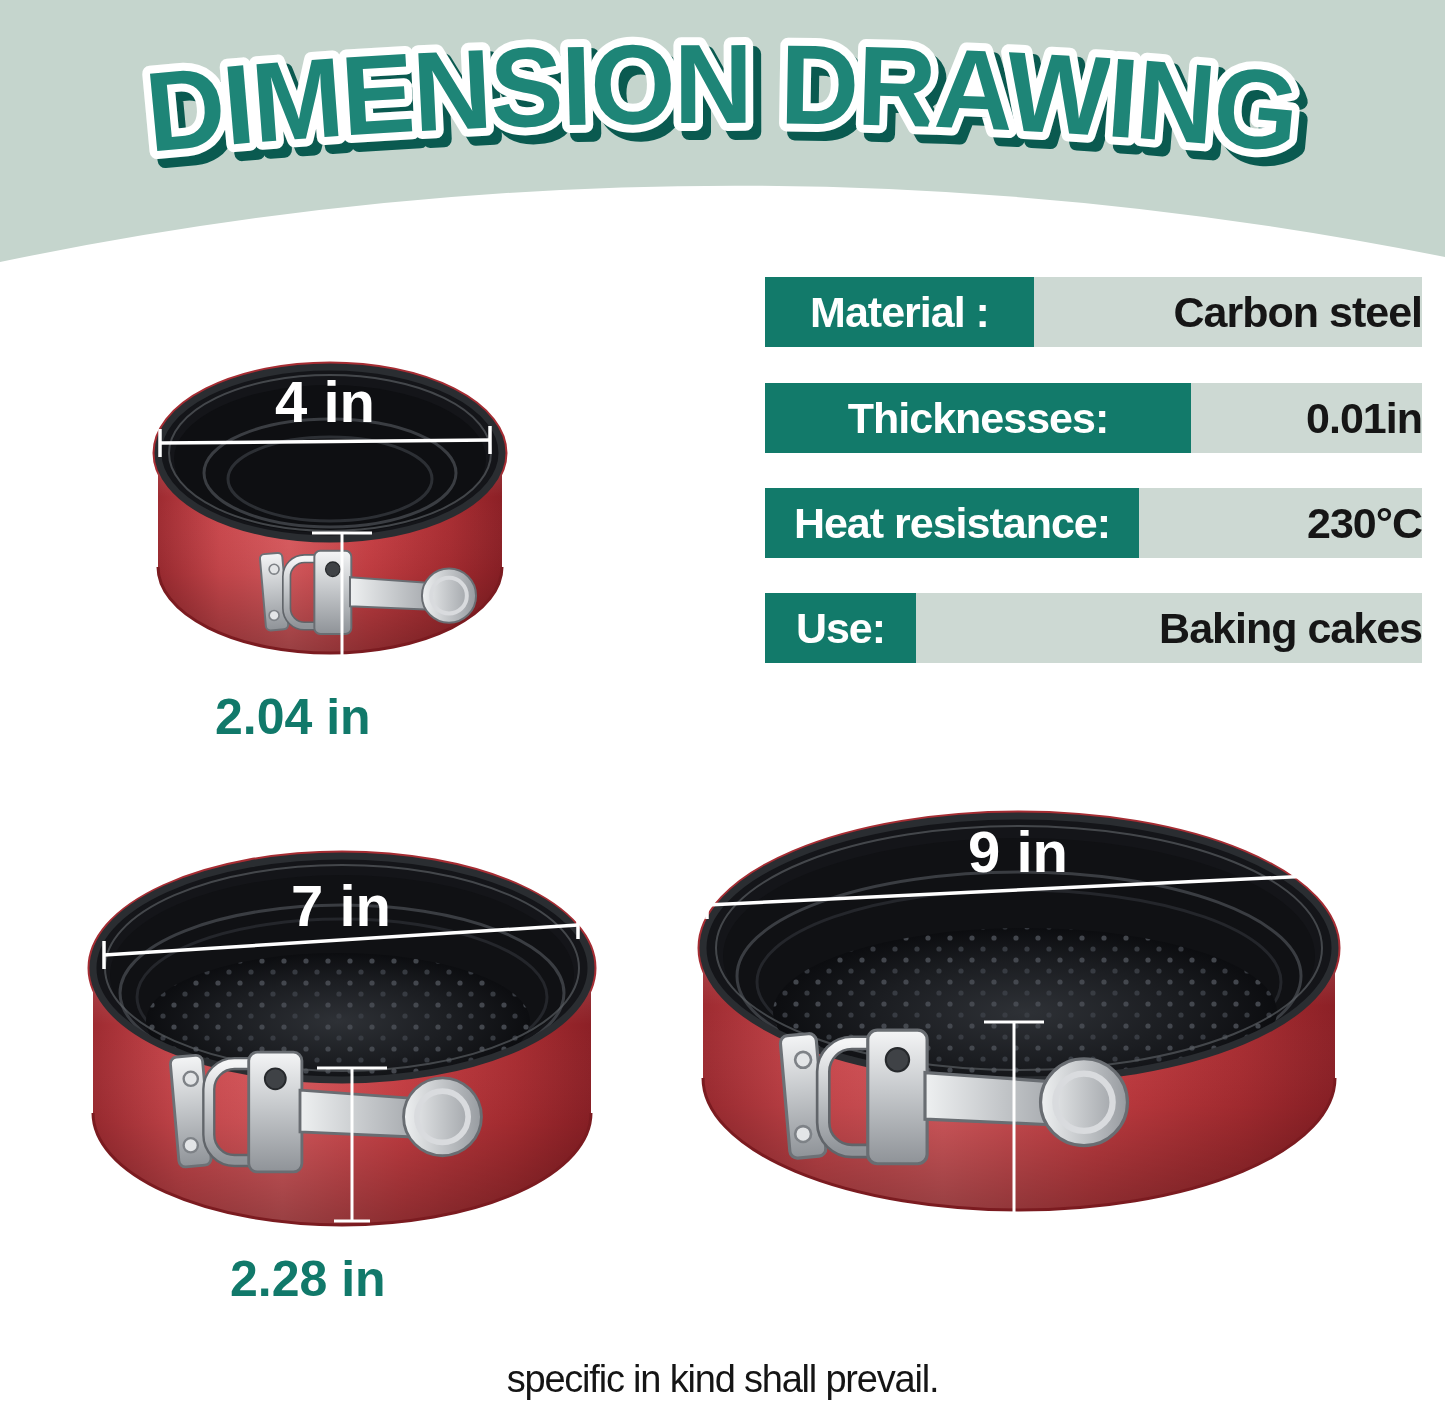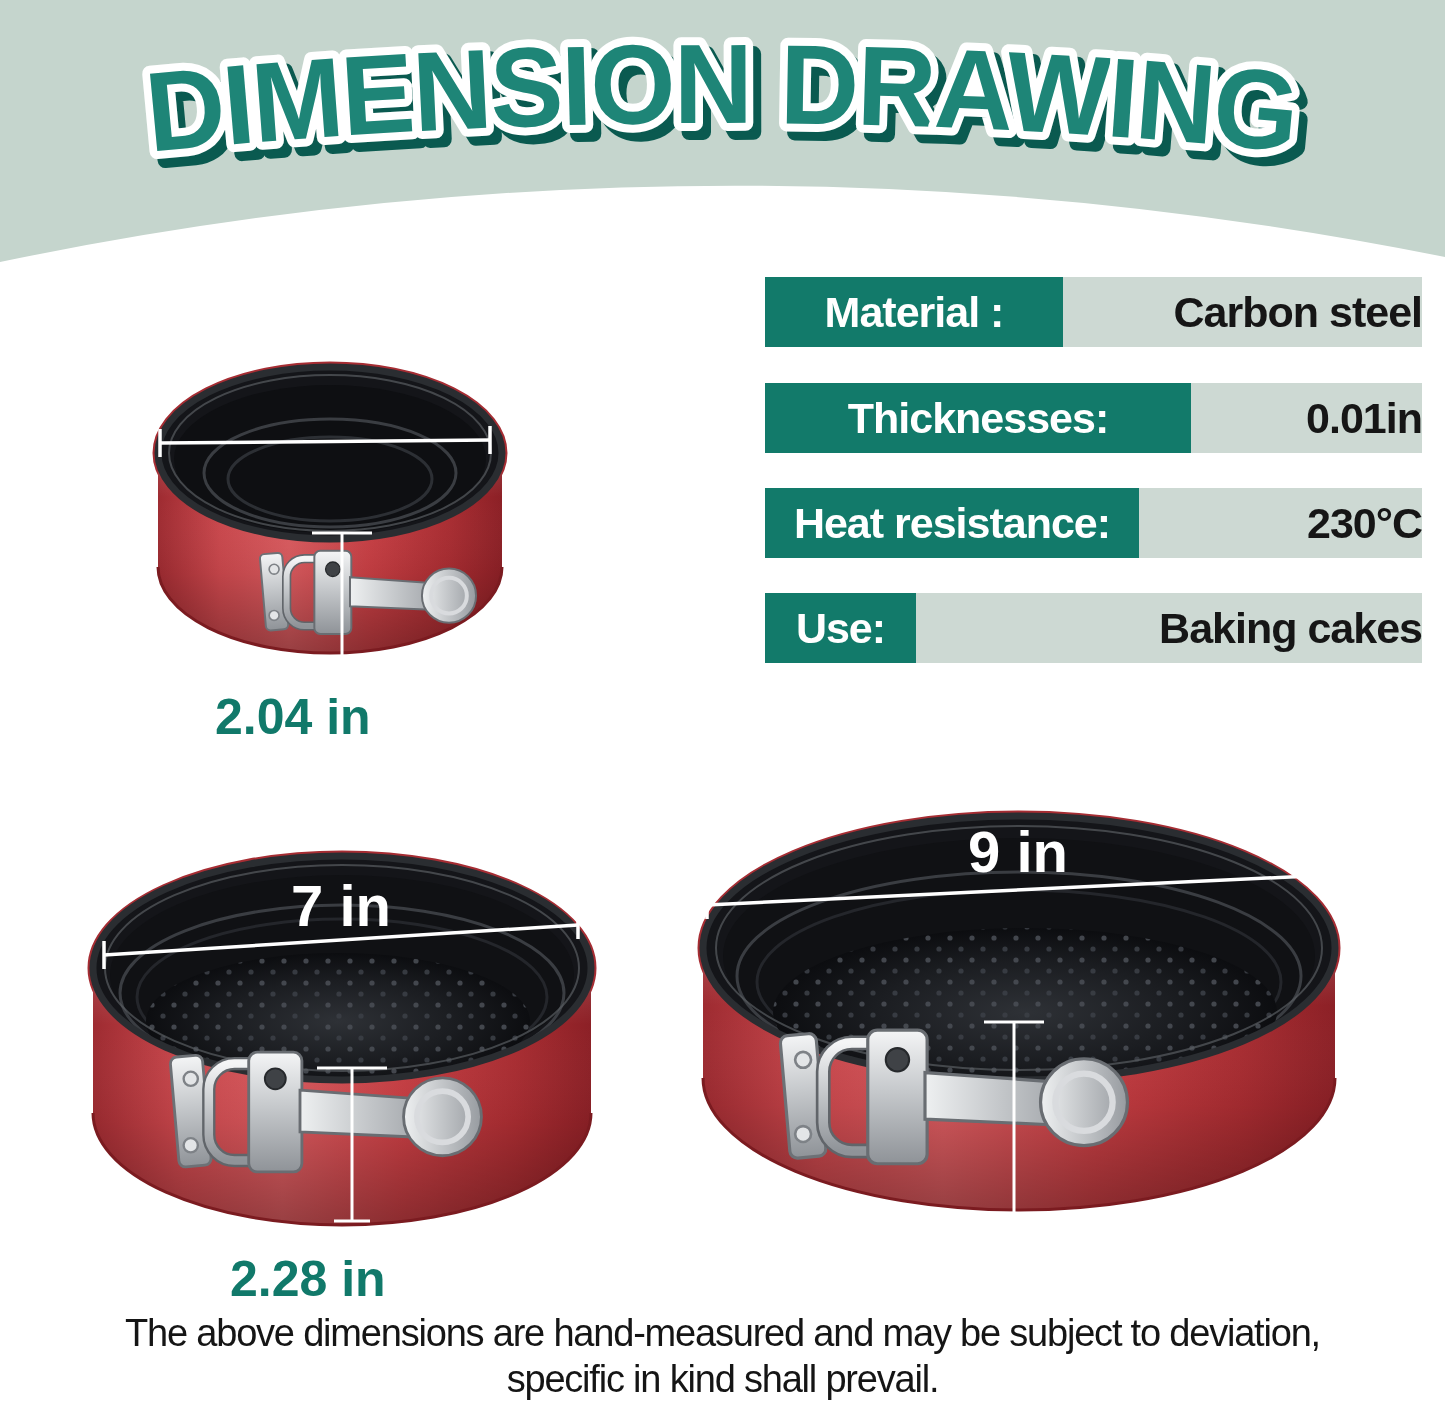--- a/index.html
+++ b/index.html
@@ -11,21 +11,21 @@
   .title-shadow textPath, .title-shadow{fill:var(--title-shadow,#0a5a50);stroke:var(--title-shadow,#0a5a50);
       stroke-width:16;paint-order:stroke;stroke-linejoin:round;}
   .title-main textPath, .title-main{fill:var(--title-fill,#1e8577);stroke:#ffffff;stroke-width:16;
       paint-order:stroke;stroke-linejoin:round;}
   .title-text{font-family:"Liberation Sans", sans-serif;font-weight:700;font-size:113px;letter-spacing:-2px;}
   
   .spec-row{position:absolute;left:765px;width:657px;height:70px;display:flex;}
   .spec-row.r0{top:277px}.spec-row.r1{top:383px}.spec-row.r2{top:488px}.spec-row.r3{top:593px}
   .spec-label{background:var(--teal,#127a6a);color:#ffffff;display:flex;align-items:center;justify-content:center;
       font-weight:700;font-size:43px;letter-spacing:-1px;flex:0 0 auto;}
-  .r0 .spec-label{width:298px}.r1 .spec-label{width:426px}.r2 .spec-label{width:374px}.r3 .spec-label{width:151px}
+  .r0 .spec-label{width:269px}.r1 .spec-label{width:426px}.r2 .spec-label{width:374px}.r3 .spec-label{width:151px}
   .spec-value{flex:1;background:var(--value-bg,#cdd9d3);color:#161616;display:flex;align-items:center;
       justify-content:flex-end;font-weight:700;font-size:43px;letter-spacing:-1px;}
   
   .pan{position:absolute;}
   .pan-small{left:145px;top:355px;width:370px;height:320px;}
   .pan-medium{left:80px;top:845px;width:520px;height:390px;}
   .pan-large{left:680px;top:800px;width:700px;height:445px;}
   .dia-label{position:absolute;width:200px;text-align:center;color:#ffffff;font-weight:700;font-size:58px;}
   .dia-4{left:225px;top:368px;}
   .dia-7{left:241px;top:872px;}
@@ -207,21 +207,21 @@
       <line x1="27" y1="91" x2="27" y2="119"></line>
       <line x1="650" y1="61" x2="650" y2="89"></line>
     </g>
     <g class="dimline" stroke-width="3">
       <line x1="334" y1="222" x2="334" y2="437"></line>
       <line x1="304" y1="222" x2="364" y2="222"></line>
       <line x1="306" y1="437" x2="362" y2="437"></line>
     </g>
   </svg>
 
+  <div class="dia-label dia-4">4 in</div>
   <div class="dia-label dia-7">7 in</div>
   <div class="dia-label dia-9">9 in</div>
   <div class="h-label h-204">2.04 in</div>
   <div class="h-label h-228">2.28 in</div>
 
-  <div class="disclaimer-line disc1">The above dimensions are hand-measured and may be subject to deviation,</div>
   <div class="disclaimer-line disc2">specific in kind shall prevail.</div>
 
 </div>
 
 </body></html>

